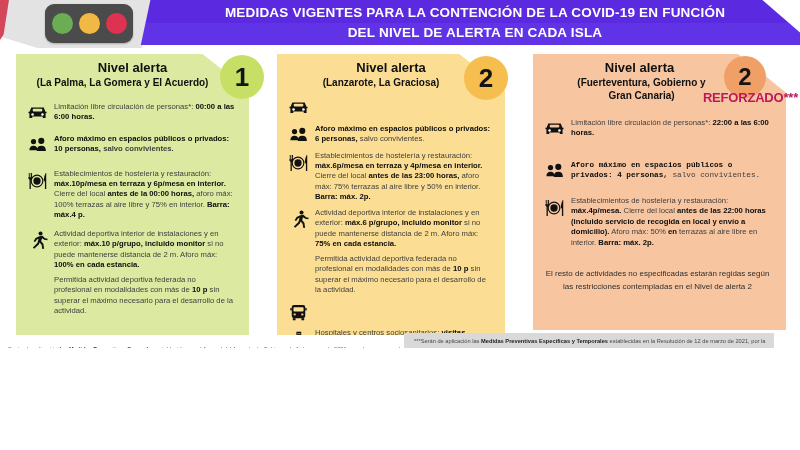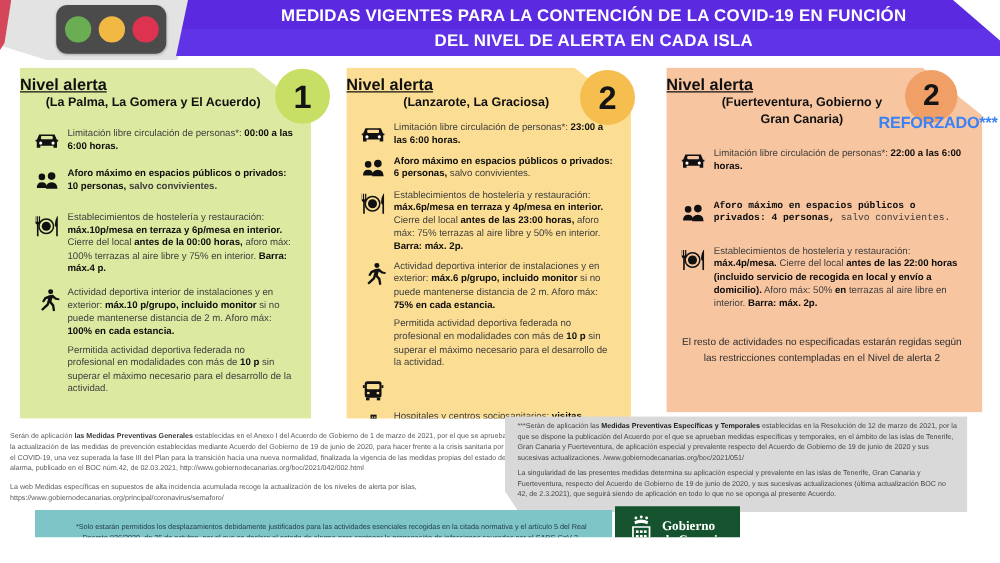--- a/index.html
+++ b/index.html
@@ -1,16 +1,16 @@
 <!DOCTYPE html>
 <html><head>
 <meta charset="utf-8">
 <style>
   html,body{margin:0;padding:0;background:#fff;}
-  .stage{position:relative;width:800px;height:430px;background:#ffffff;overflow:hidden;
+  .stage{position:relative;width:800px;height:348px;background:#ffffff;overflow:hidden;
          font-family:"Liberation Sans",sans-serif;}
 
   
   .ribbon-gray{position:absolute;left:0;top:0;width:156px;height:48px;background:#e3e3e3;
                clip-path:polygon(3% 0,100% 0,91% 100%,24% 100%,0 76%);}
   .ribbon-red{position:absolute;left:0;top:0;width:9px;height:40px;background:#d4475a;
               clip-path:polygon(0 0,100% 0,40% 86%,0 100%);}
   .hdr{position:absolute;left:0;top:0;width:800px;height:45px;box-sizing:border-box;
        background:linear-gradient(#5a29e0 0 52%,#6133e7 52% 100%);
        clip-path:polygon(18.8% 0,95.3% 0,100% 72%,100% 100%,17.6% 100%);
@@ -29,22 +29,22 @@
       clip-path:polygon(0 0,80% 0,100% 13%,100% 100%,0 100%);}
   .p3{left:533px;width:253px;height:276px;background:#f7c5a0;
       clip-path:polygon(0 0,81% 0,100% 14%,100% 100%,0 100%);}
   .badge{position:absolute;width:44px;height:44px;border-radius:50%;z-index:5;
          display:flex;align-items:center;justify-content:center;
          font-weight:800;font-size:26px;color:#141414;}
   .b1{left:220px;top:55px;background:#c8df66;}
   .b2{left:464px;top:56px;background:#f5be4e;}
   .b3{left:724px;top:56px;width:42px;height:42px;font-size:24px;background:#f0a066;}
   .reforzado{position:absolute;left:645px;top:90px;width:153px;text-align:right;z-index:6;
-             font-weight:800;font-size:13px;color:#3b82f6;letter-spacing:-.2px;}
-  .ptitle{font-weight:800;color:#101010;font-size:13px;padding-top:6px;text-decoration:underline;}
+             font-weight:800;font-size:13px;color:#be185d;letter-spacing:-.2px;}
+  .ptitle{text-align:center;font-weight:800;color:#101010;font-size:13px;padding-top:6px;}
   .psub{text-align:center;font-weight:bold;color:#101010;font-size:10px;padding-top:2px;line-height:1.25;}
   .p1 .psub,.p2 .psub{padding-right:26px;padding-left:6px;}
   .p3 .ptitle{padding-right:40px;}
   .p3 .psub{padding-left:34px;padding-right:70px;}
   .items{padding:10px 4px 0 4px;}
   .p1 .items{padding-top:12px;}
   .p2 .items{padding-top:7px;}
   .p3 .items{padding-top:16px;}
   .item{display:flex;align-items:flex-start;}
   .p1 .item:nth-child(1){margin-bottom:10px;}
@@ -161,23 +161,20 @@
     <div class="items">
         <div class="item">
           <span class="icon">
             <svg width="21" height="21" viewBox="0 0 20 20">
               <path fill="#111" d="M4.1 4.3h11.8l1.7 4.1h1v1.4h-0.9v4.6h-2.7v-1.5H5v1.5H2.3V9.8h-0.9V8.4h1z"></path>
               <rect x="5.5" y="5.5" width="9" height="2.5" rx="0.7" fill="#fbde93" class="win"></rect>
               <circle cx="5.3" cy="10.9" r="1.2" fill="#fff" class="win"></circle>
               <circle cx="14.7" cy="10.9" r="1.2" fill="#fff" class="win"></circle>
             </svg>
           </span>
-          <div class="itxt">
-            <p><span>Limitación libre circulación de personas*: </span><b>23:00 a las 6:00 horas.</b></p>
-          </div>
         </div>
         <div class="item">
           <span class="icon">
             <svg width="21" height="21" viewBox="0 0 20 20" fill="#111">
               <circle cx="6.2" cy="6.2" r="2.5"></circle>
               <path d="M2.3 14.6q0-4.4 3.9-4.4 3.9 0 3.9 4.4z"></path>
               <circle cx="13.6" cy="5.6" r="2.9"></circle>
               <path d="M9.3 15.2q0-5 4.3-5 4.4 0 4.4 5z"></path>
             </svg>
           </span>

